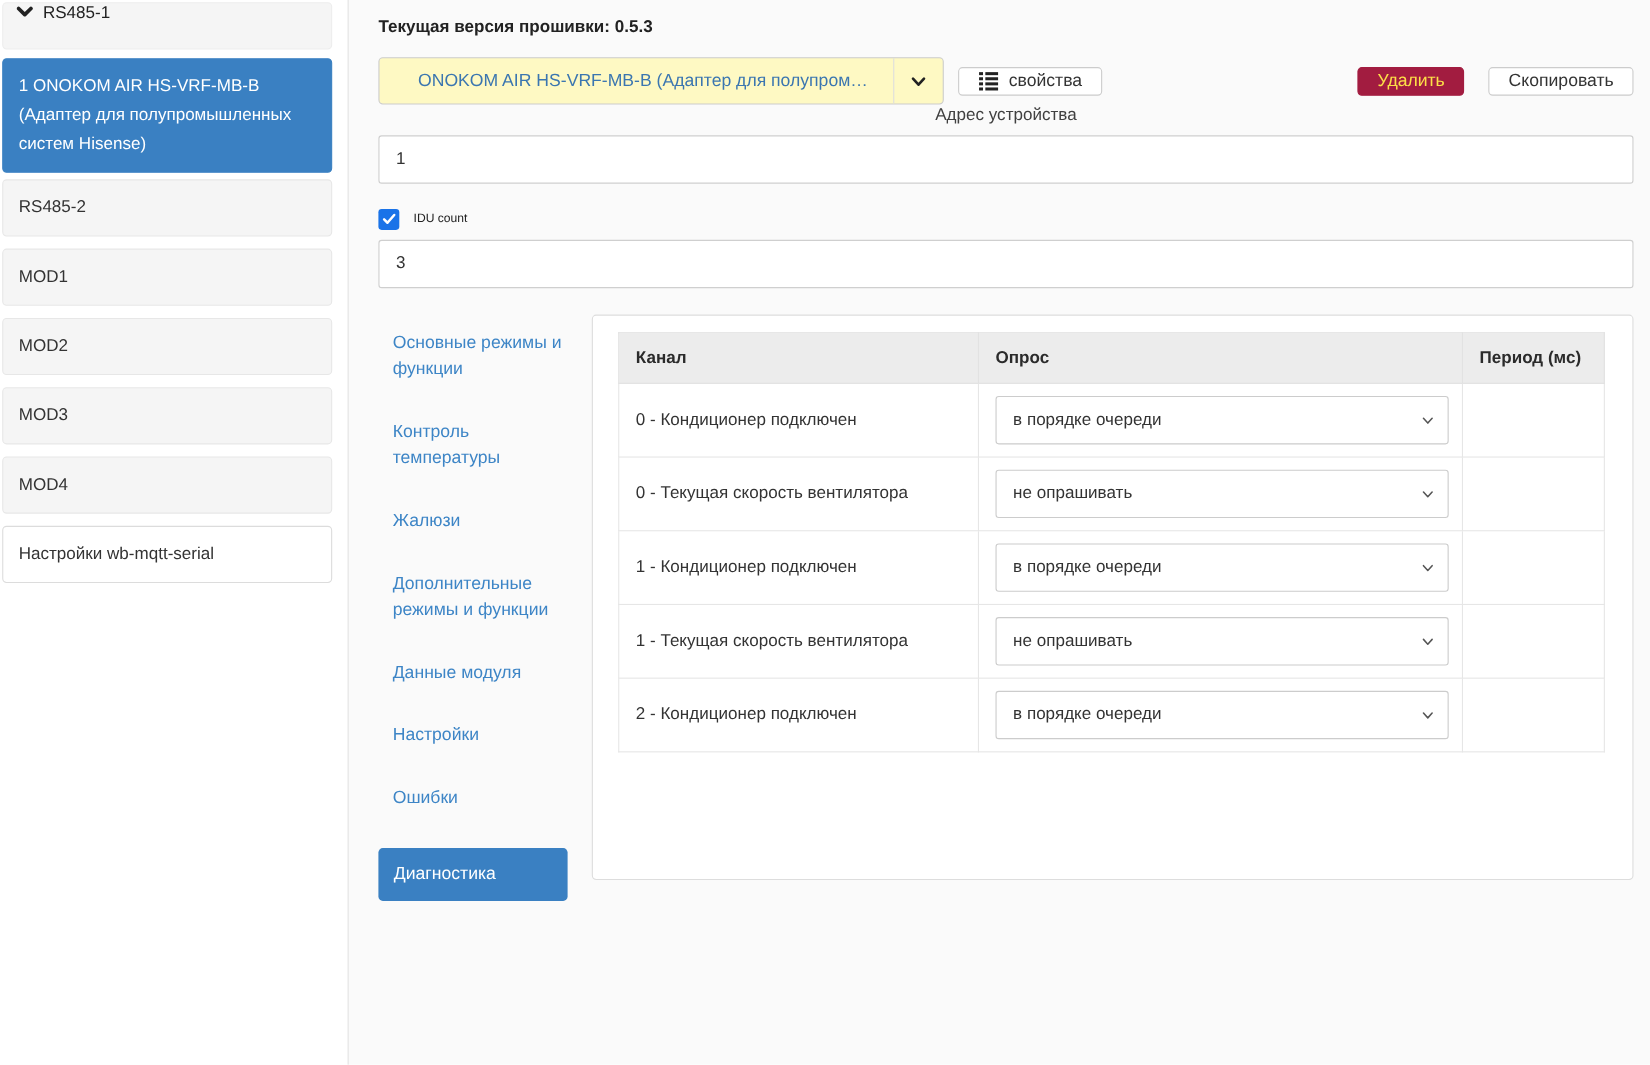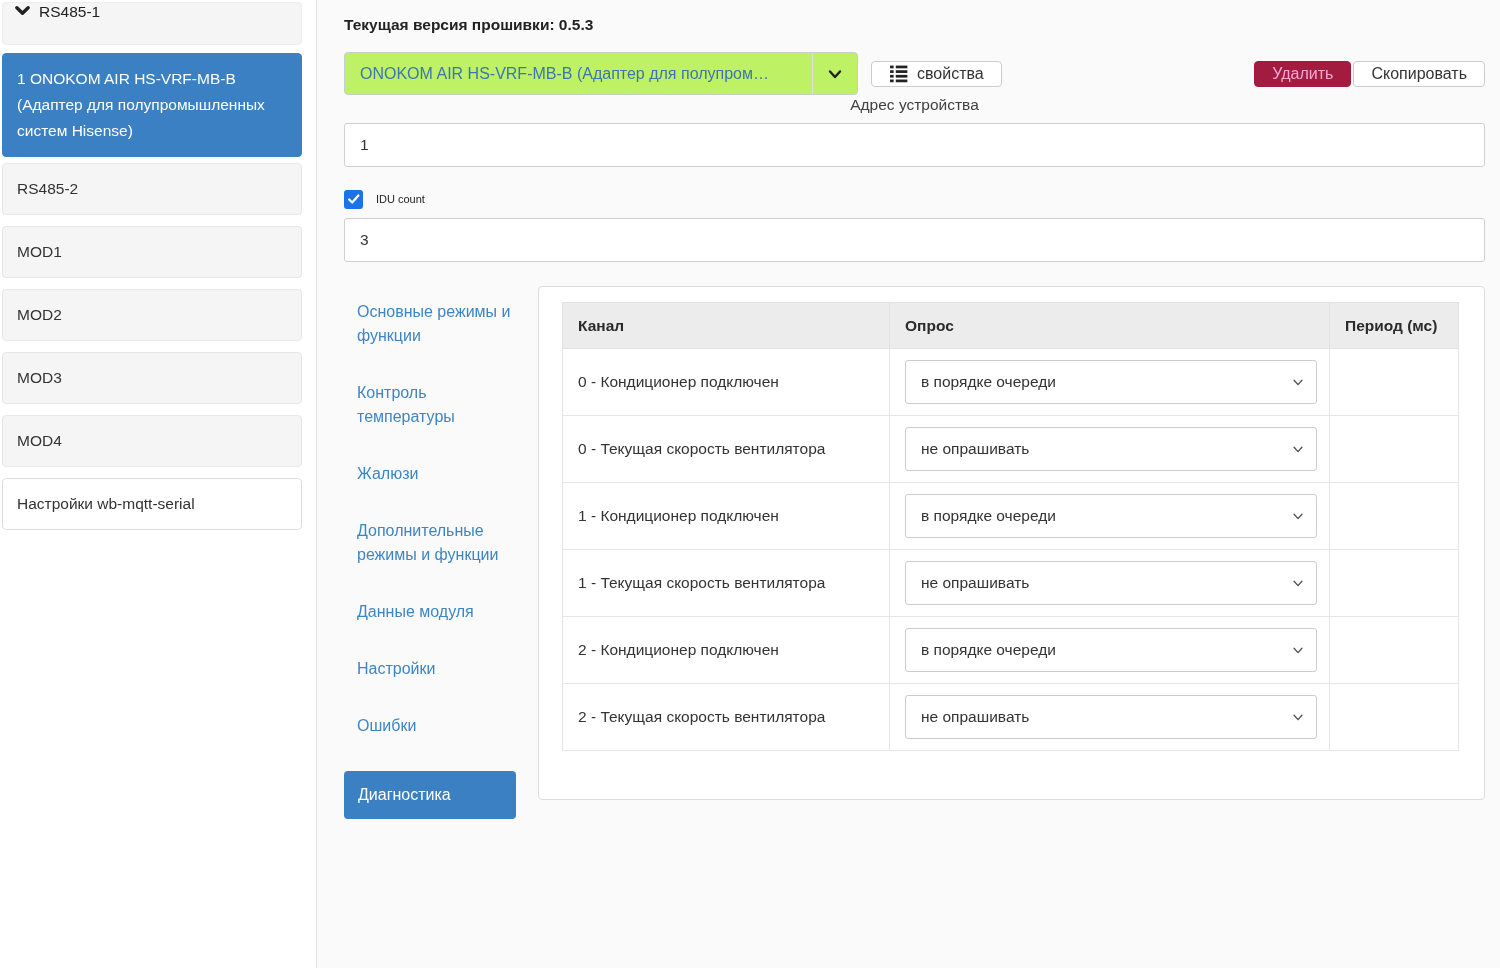--- a/index.html
+++ b/index.html
@@ -31,33 +31,33 @@
   .side-item.selected{background:var(--accent);border-color:var(--accent);
     color:#fff;margin-bottom:6px;}
   .side-item.settings{background:#fff;border-color:#dcdcdc;}
 
   
   .main{flex:1;background:var(--main-bg);border-left:1px solid var(--border-light);
     padding:14px 16px 0 27px;}
   .fw{font-weight:bold;font-size:15.5px;line-height:22px;color:#222;}
 
   .toolbar{display:flex;align-items:center;margin-top:16px;height:43px;}
-  .select{display:flex;align-items:center;background:#bef264;border:1px solid var(--ctl-border);
-    border-radius:4px;height:43px;cursor:pointer;}
+  .select{display:flex;align-items:center;background:#fef9c3;border:1px solid var(--ctl-border);
+    border-radius:4px;height:43px;cursor:pointer;padding-left:20px;}
   .device-select{width:514px;}
   .sel-text{flex:1;padding:0 10px 0 15px;font-size:16px;color:#3b76b0;
     white-space:nowrap;overflow:hidden;}
   .sel-caret{flex:0 0 45px;display:flex;align-items:center;justify-content:center;
     align-self:stretch;border-left:1px solid #dedede;}
   .btn{display:inline-flex;align-items:center;justify-content:center;gap:9px;
     height:26px;border-radius:4px;border:1px solid var(--ctl-border);
     background:#fff;font-family:inherit;font-size:16px;color:#333;cursor:pointer;padding:0 17px;}
   .btn-props{margin-left:13px;}
   .spacer{flex:1;}
-  .btn-danger{background:var(--danger);border-color:var(--danger);color:#f9a8d4;margin-right:2px;}
+  .btn-danger{background:var(--danger);border-color:var(--danger);color:#fde047;margin-right:22px;}
 
   .field-label{font-size:15.5px;line-height:20px;color:#404040;text-align:center;}
   .text-input{display:block;width:100%;height:44px;margin-top:8px;background:#fff;
     border:1px solid #cfcfcf;border-radius:3px;padding:0 15px;font-family:inherit;
     font-size:15.5px;color:#333;outline:none;}
   .check-row{display:flex;align-items:center;gap:13px;margin-top:21px;height:22px;}
   .checkbox{width:19px;height:19px;background:var(--checkbox);border-radius:3px;
     display:inline-flex;align-items:center;justify-content:center;cursor:pointer;}
   .check-label{font-size:11px;color:#222;}
 
@@ -244,33 +244,19 @@
                     <span class="sel-text">в порядке очереди</span>
                     <span class="sel-caret">
                       <svg viewBox="0 0 16 16" width="14" height="14">
                         <path d="M3.5 6l4.5 5 4.5-5" fill="none" stroke="#555" stroke-width="1.6" stroke-linecap="round" stroke-linejoin="round"></path>
                       </svg>
                     </span>
                   </div>
                 </td>
               <td></td>
             </tr>
-            <tr>
-              <td>2 - Текущая скорость вентилятора</td>
-              <td class="sel-cell">
-                  <div class="row-select">
-                    <span class="sel-text">не опрашивать</span>
-                    <span class="sel-caret">
-                      <svg viewBox="0 0 16 16" width="14" height="14">
-                        <path d="M3.5 6l4.5 5 4.5-5" fill="none" stroke="#555" stroke-width="1.6" stroke-linecap="round" stroke-linejoin="round"></path>
-                      </svg>
-                    </span>
-                  </div>
-                </td>
-              <td></td>
-            </tr>
           </tbody>
         </table>
       </section>
 
     </div>
   </main>
 </div>
 
 </body></html>

